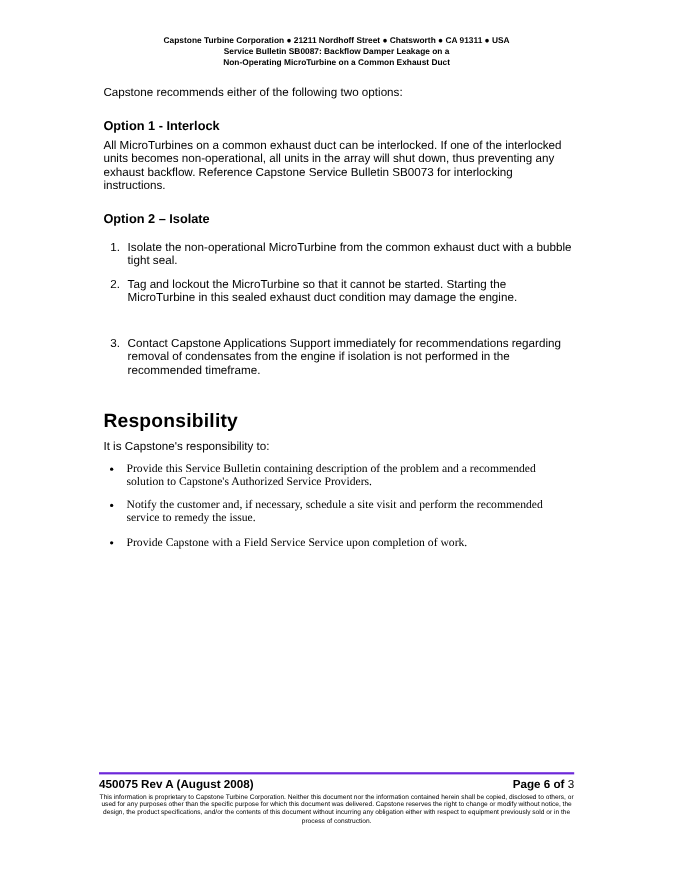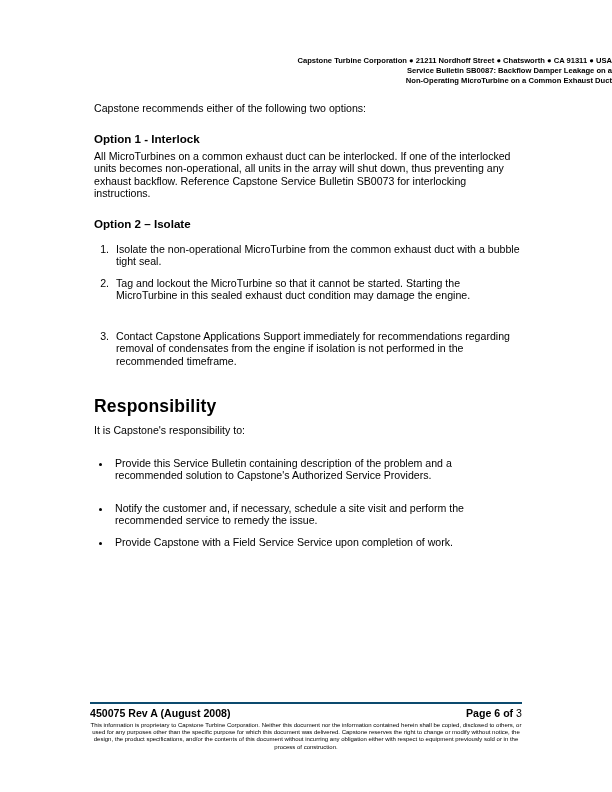--- a/index.html
+++ b/index.html
@@ -9,22 +9,22 @@
     width: 612px;
     height: 792px;
     margin: 0 auto;
     background: #ffffff;
     color: #000000;
     font-family: "Liberation Sans", sans-serif;
     overflow: hidden;
   }
   
   .doc-header {
-    padding-top: 56px;
-    text-align: right;
+    padding-top: 32px;
+    text-align: center;
     font-size: 7.6px;
     font-weight: bold;
     line-height: 9.8px;
     color: #000;
   }
   
   .content {
     margin: 17px 92px 0 94px;
     width: 428px;
     font-size: 10.6px;
@@ -47,33 +47,34 @@
   ol.steps {
     margin-top: 13px;
     padding-left: 18px;
     list-style: decimal;
   }
   ol.steps li { margin-bottom: 9px; padding-left: 4px; }
   ol.steps li:last-child { margin-bottom: 0; margin-top: 28px; }
   .section-gap { margin-top: 29px; }
   .resp-intro { margin-top: 8px; }
   ul.bullets {
-    margin-top: 20px;
+    margin-top: 8px;
     padding-left: 18px;
     list-style: disc;
+    font-family: Liberation Serif, serif;
   }
   ul.bullets li { margin-bottom: 9px; padding-left: 3px; }
   ul.bullets li:last-child { margin-bottom: 0; }
   
   .doc-footer {
     position: absolute;
     left: 90px;
     right: 90px;
     top: 702px;
-    border-top: 2px solid #0c4a6e;
+    border-top: 2px solid #6d28d9;
     padding-top: 3px;
   }
   .footer-row {
     display: flex;
     justify-content: space-between;
     align-items: baseline;
     font-size: 10.6px;
     font-weight: bold;
     line-height: 12px;
   }

